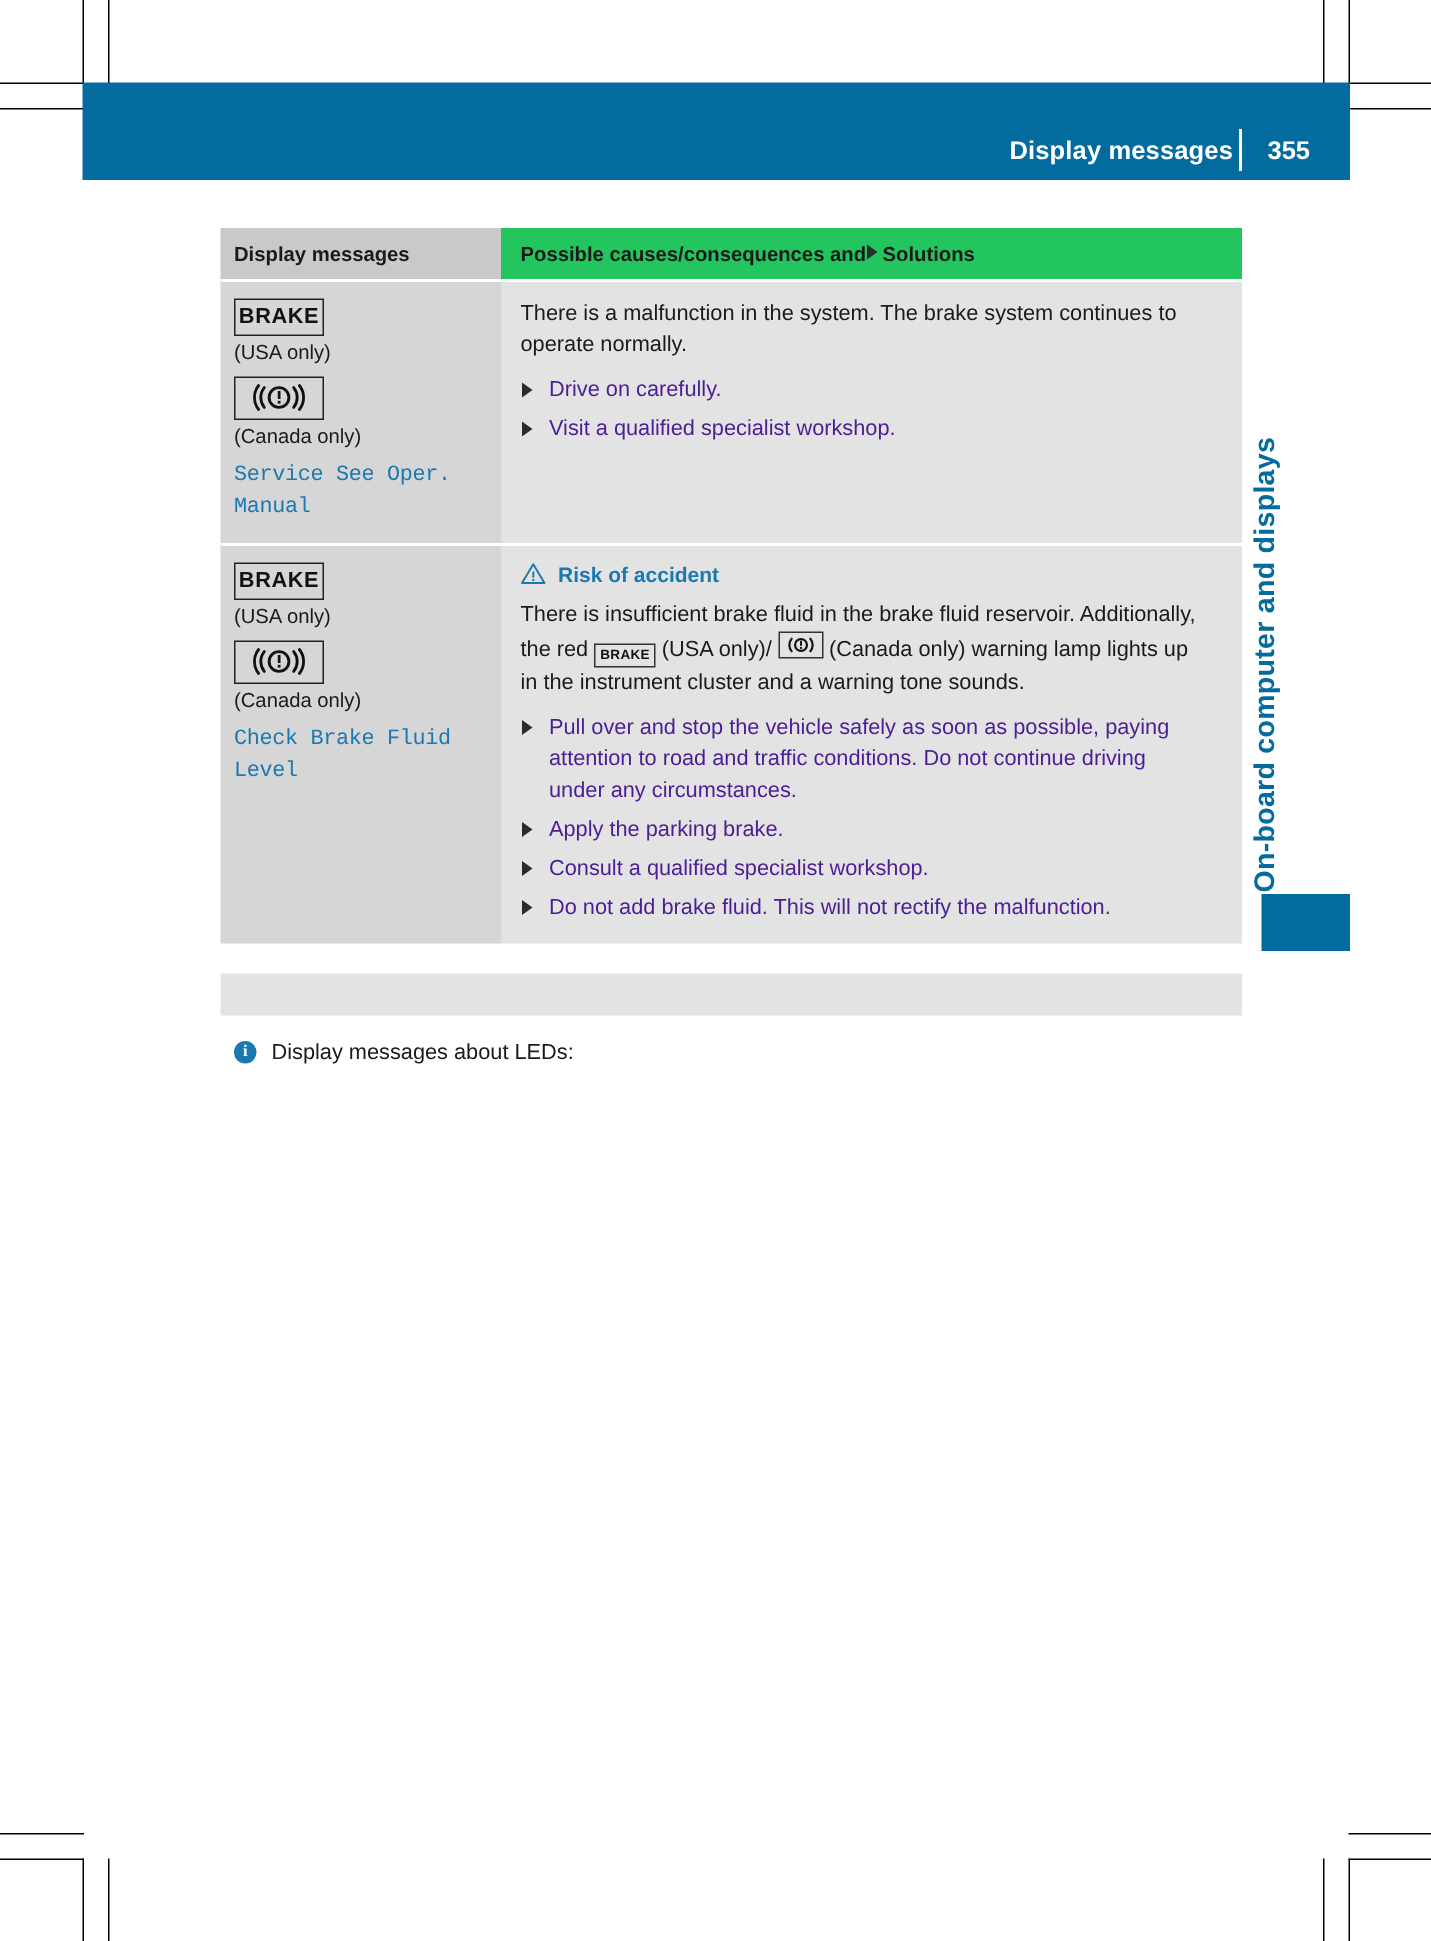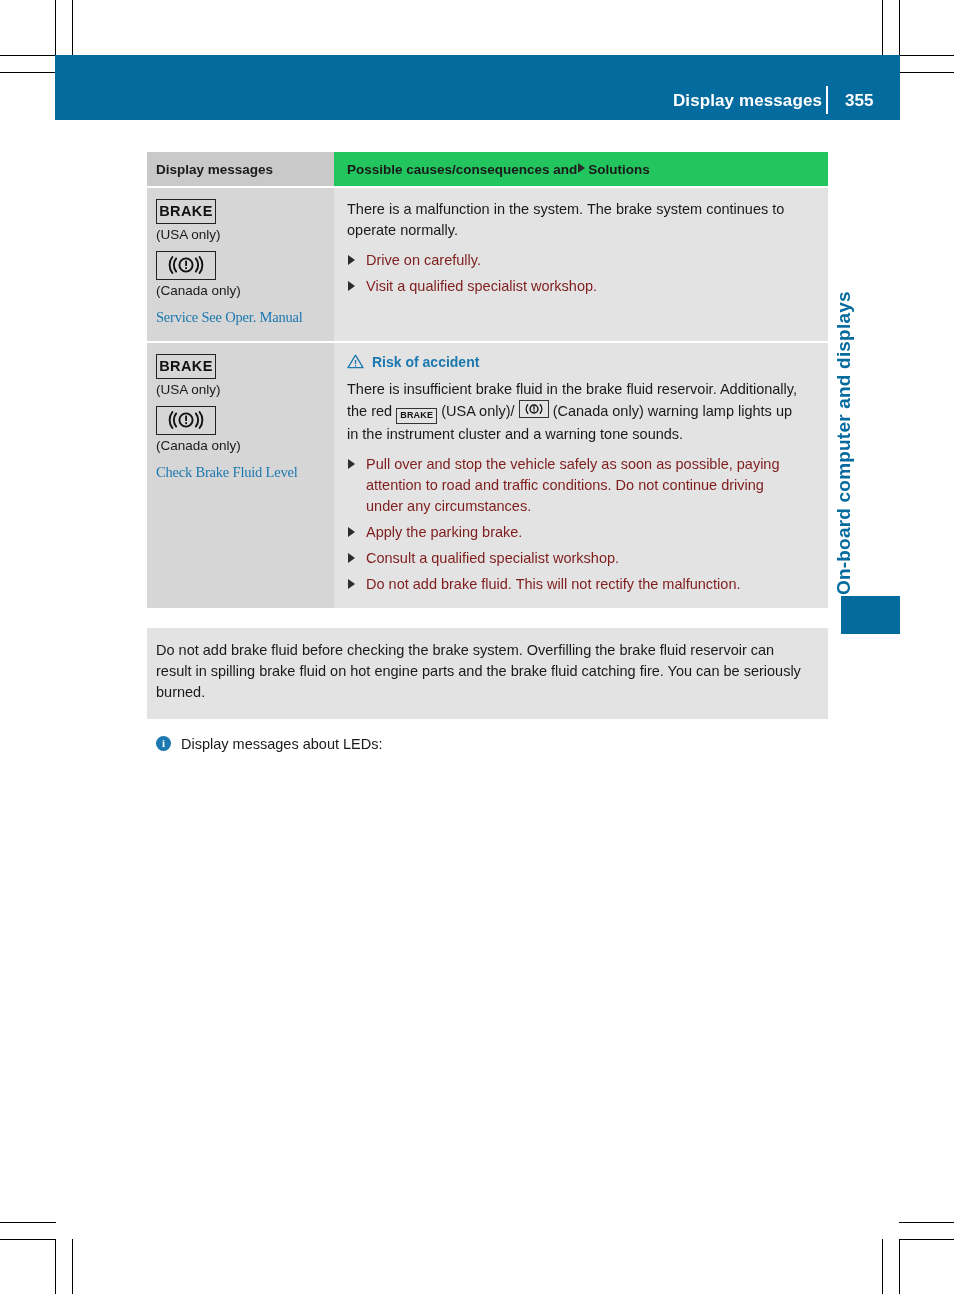--- a/index.html
+++ b/index.html
@@ -151,21 +151,21 @@
   }
   .icon-canada svg { display: block; margin: 3px auto 0; }
 
   .region-note {
     font-size: 13.5px;
     color: #1a1a1a;
     margin: 3px 0 7px 0;
     line-height: 1.25;
   }
   .msg-code {
-    font-family: Liberation Serif, serif;
+    font-family: Liberation Mono, monospace;
     font-size: 14.5px;
     color: #1b78b0;
     line-height: 1.45;
     margin-top: 2px;
     letter-spacing: -0.2px;
   }
 
   
   .inline-icon {
     display: inline-block;
@@ -196,21 +196,21 @@
     line-height: 1.45;
     color: #1a1a1a;
     margin: 0 0 9px 0;
   }
   .para:last-child { margin-bottom: 0; }
 
   .bullet {
     position: relative;
     font-size: 14.5px;
     line-height: 1.45;
-    color: #7f1d1d;
+    color: #4c1d95;
     padding-left: 19px;
     margin: 0 0 5px 0;
   }
   .bullet:last-child { margin-bottom: 0; }
   .bullet .tri {
     position: absolute;
     left: 1px;
     top: 5px;
     width: 0;
     height: 0;
@@ -442,21 +442,20 @@
           <div class="bullet">
             <span class="tri"></span>
             <span>Do not add brake fluid. This will not rectify the malfunction.</span>
           </div>
         </td>
       </tr>
     </tbody>
   </table>
 
   <div class="warning-box">
-    <p class="para">Do not add brake fluid before checking the brake system. Overfilling the brake fluid reservoir can result in spilling brake fluid on hot engine parts and the brake fluid catching fire. You can be seriously burned.</p>
   </div>
 
   <div class="info-block">
     <div class="info-line">
       <span class="info-icon">i</span>
       <span>Display messages about LEDs:</span>
     </div>
   </div>
 
 </div>

